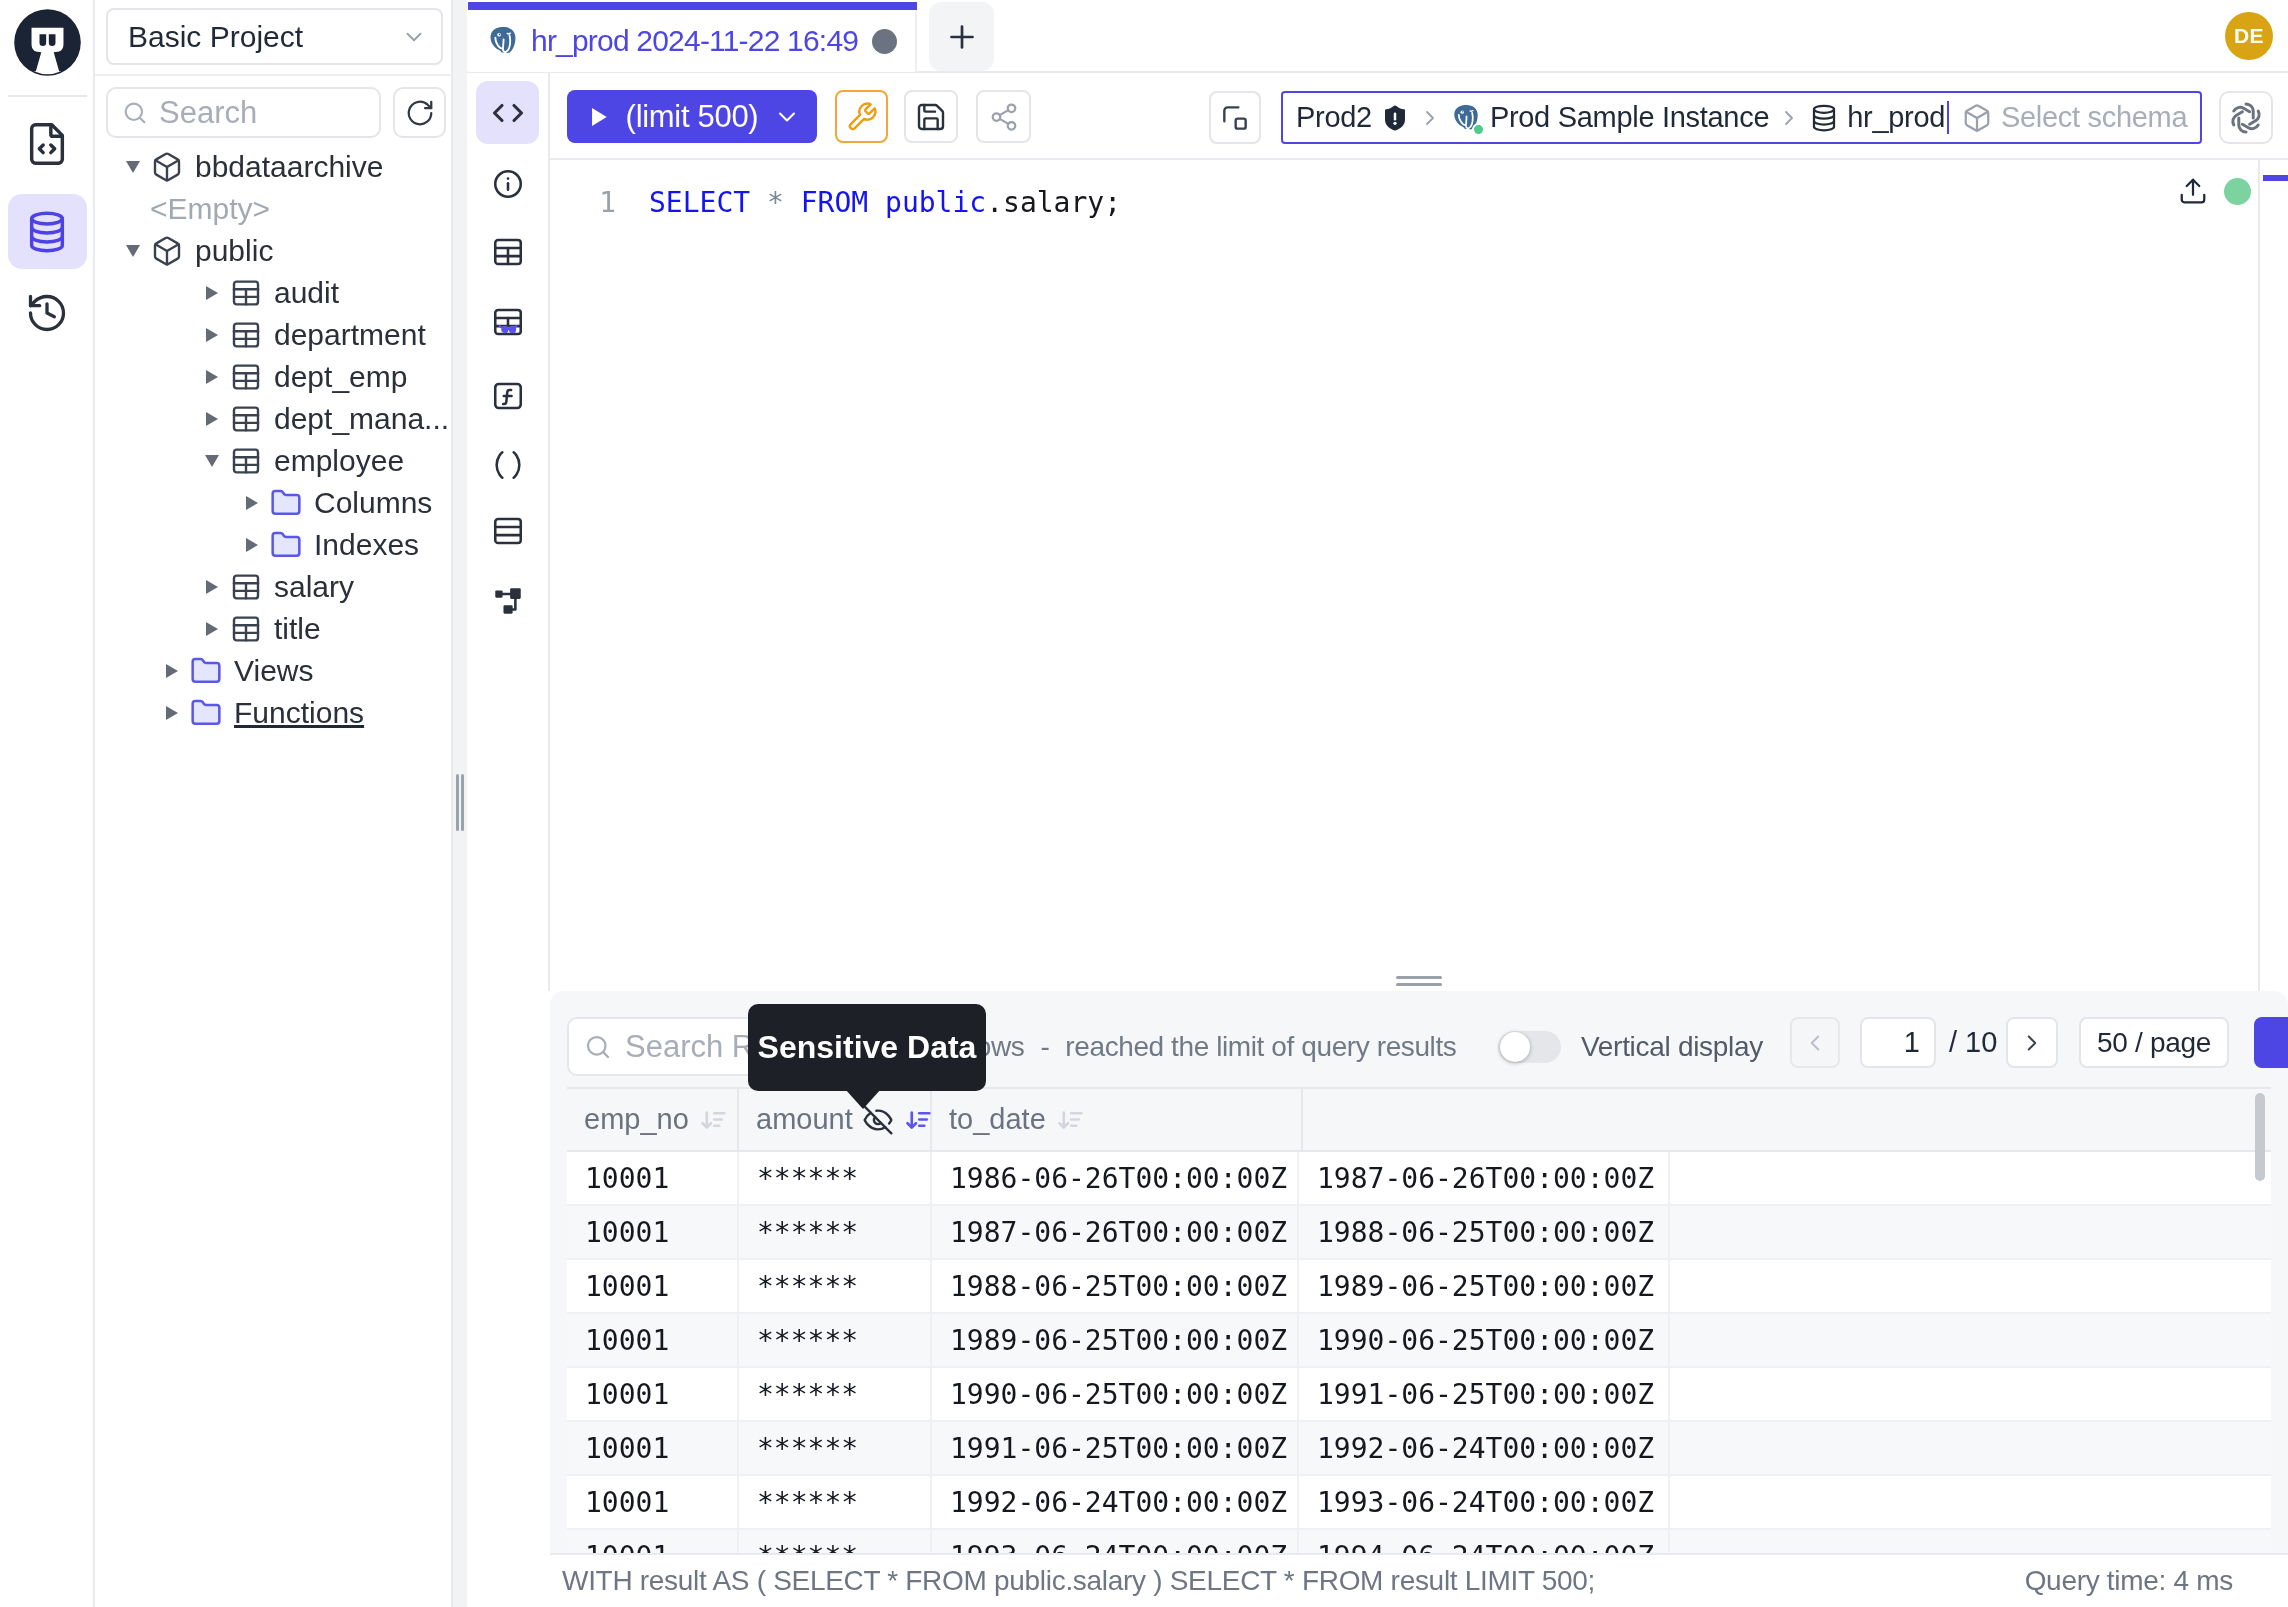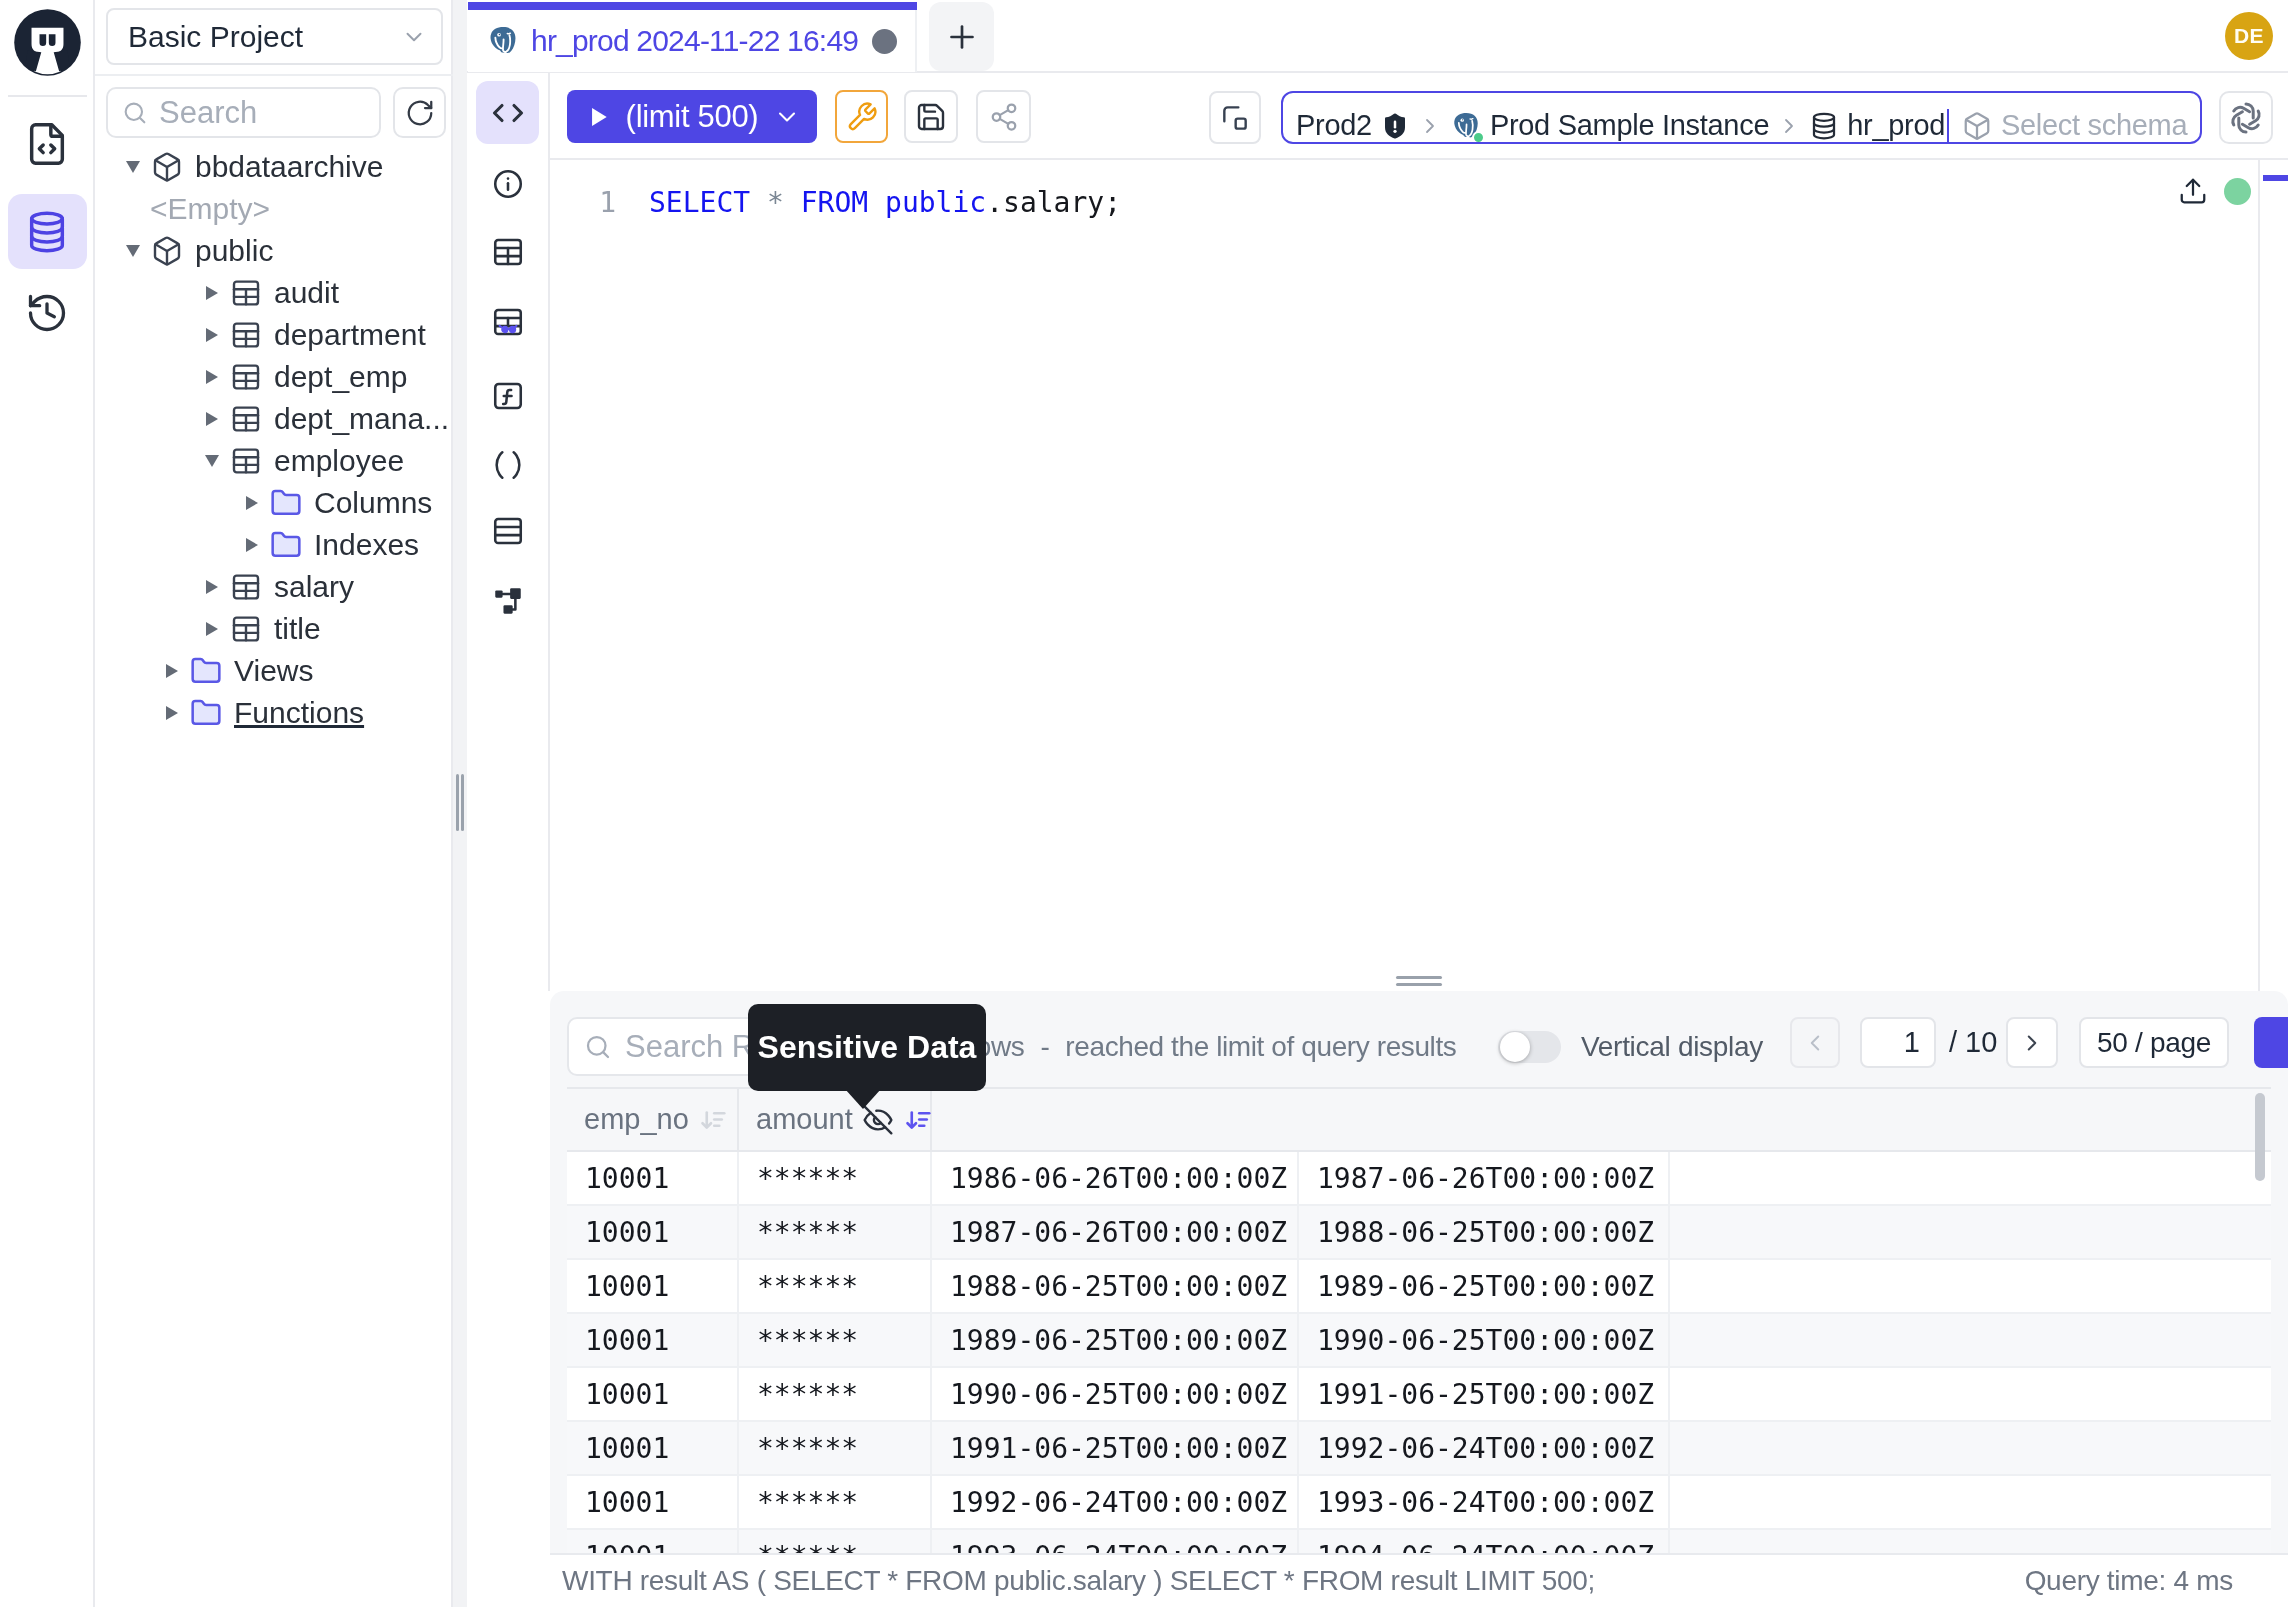--- a/index.html
+++ b/index.html
@@ -61,21 +61,21 @@
   
   #toolbar { left:550px; top:73px; width:1738px; height:87px; background:#fff; border-bottom:2px solid #e9eaee; }
   #run-btn { left:17px; top:17px; width:250px; height:53px; background:#4e46e4; border-radius:8px; display:flex; align-items:center; padding:0 16px 0 18px; cursor:pointer; }
   #run-btn .label { color:#fff; font-size:31px; letter-spacing:-0.3px; font-weight:500; margin:0 auto; padding:0 6px; }
   .tb-btn { position:absolute; top:17px; height:53px; border:2px solid #e3e5e9; border-radius:8px; background:#fff; display:flex; align-items:center; justify-content:center; cursor:pointer; }
   #wrench-btn { left:285px; width:53px; border-color:#f2a63b; }
   #save-btn { left:354px; width:54px; }
   #share-btn { left:426px; width:55px; }
   #batch-btn { left:659px; top:18px; width:52px; }
   #openai-btn { left:1669px; top:18px; width:54px; border-radius:10px; }
-  #breadcrumb { left:731px; top:18px; width:921px; height:53px; border:2px solid #4e46e4; border-radius:12px; display:flex; align-items:flex-end; background:#fff; }
+  #breadcrumb { left:731px; top:18px; width:921px; height:53px; border:2px solid #4e46e4; border-radius:4px; display:flex; align-items:center; background:#fff; }
   #breadcrumb .seg-conn { display:flex; align-items:center; padding:0 13px; gap:8px; flex:1; overflow:hidden; cursor:pointer; }
   #breadcrumb .seg-schema { display:flex; align-items:center; padding:0 13px; gap:9px; width:253px; border-left:2px solid #4e46e4; overflow:hidden; cursor:pointer; }
   #breadcrumb .t { font-size:29px; letter-spacing:-0.3px; color:#1f2937; white-space:nowrap; }
   #breadcrumb .muted { color:#a7aeb9; }
   .pgwrap { position:relative; width:32px; height:32px; }
   .pgdot { position:absolute; right:-3px; bottom:-2px; width:13px; height:13px; border-radius:50%; background:#4ccb8a; border:2px solid #fff; }
 
   
   #editor { left:550px; top:160px; width:1738px; height:831px; background:#fff; overflow:hidden; }
   #code-line { position:absolute; left:0; top:21px; height:42px; width:100%; display:flex; align-items:center; }
@@ -708,20 +708,32 @@
             <span class="ic" style="color:#5d53ef">
               <svg width="30" height="30" viewBox="0 0 24 24">
                 <path d="M7 6v11.5" stroke-width="2.1"></path>
                 <path d="m3.6 14.6 3.4 3.4 3.4-3.4" stroke-width="2.1"></path>
                 <path d="M13 6.6h8" stroke-width="2.1"></path>
                 <path d="M13 11.6h6" stroke-width="2.1"></path>
                 <path d="M13 16.6h4" stroke-width="2.1"></path>
               </svg>
             </span>
           </div>
+          <div class="th c3">
+            <span>to_date</span>
+            <span class="ic" style="color:#d3d7dd">
+              <svg width="30" height="30" viewBox="0 0 24 24">
+                <path d="M7 6v11.5" stroke-width="2.1"></path>
+                <path d="m3.6 14.6 3.4 3.4 3.4-3.4" stroke-width="2.1"></path>
+                <path d="M13 6.6h8" stroke-width="2.1"></path>
+                <path d="M13 11.6h6" stroke-width="2.1"></path>
+                <path d="M13 16.6h4" stroke-width="2.1"></path>
+              </svg>
+            </span>
+          </div>
           <div class="th c4"></div>
         </div>
         <div class="trow odd">
           <div class="td c0">10001</div>
           <div class="td c1">******</div>
           <div class="td c2">1986-06-26T00:00:00Z</div>
           <div class="td c3">1987-06-26T00:00:00Z</div>
           <div class="td c4"></div>
         </div>
         <div class="trow even">

